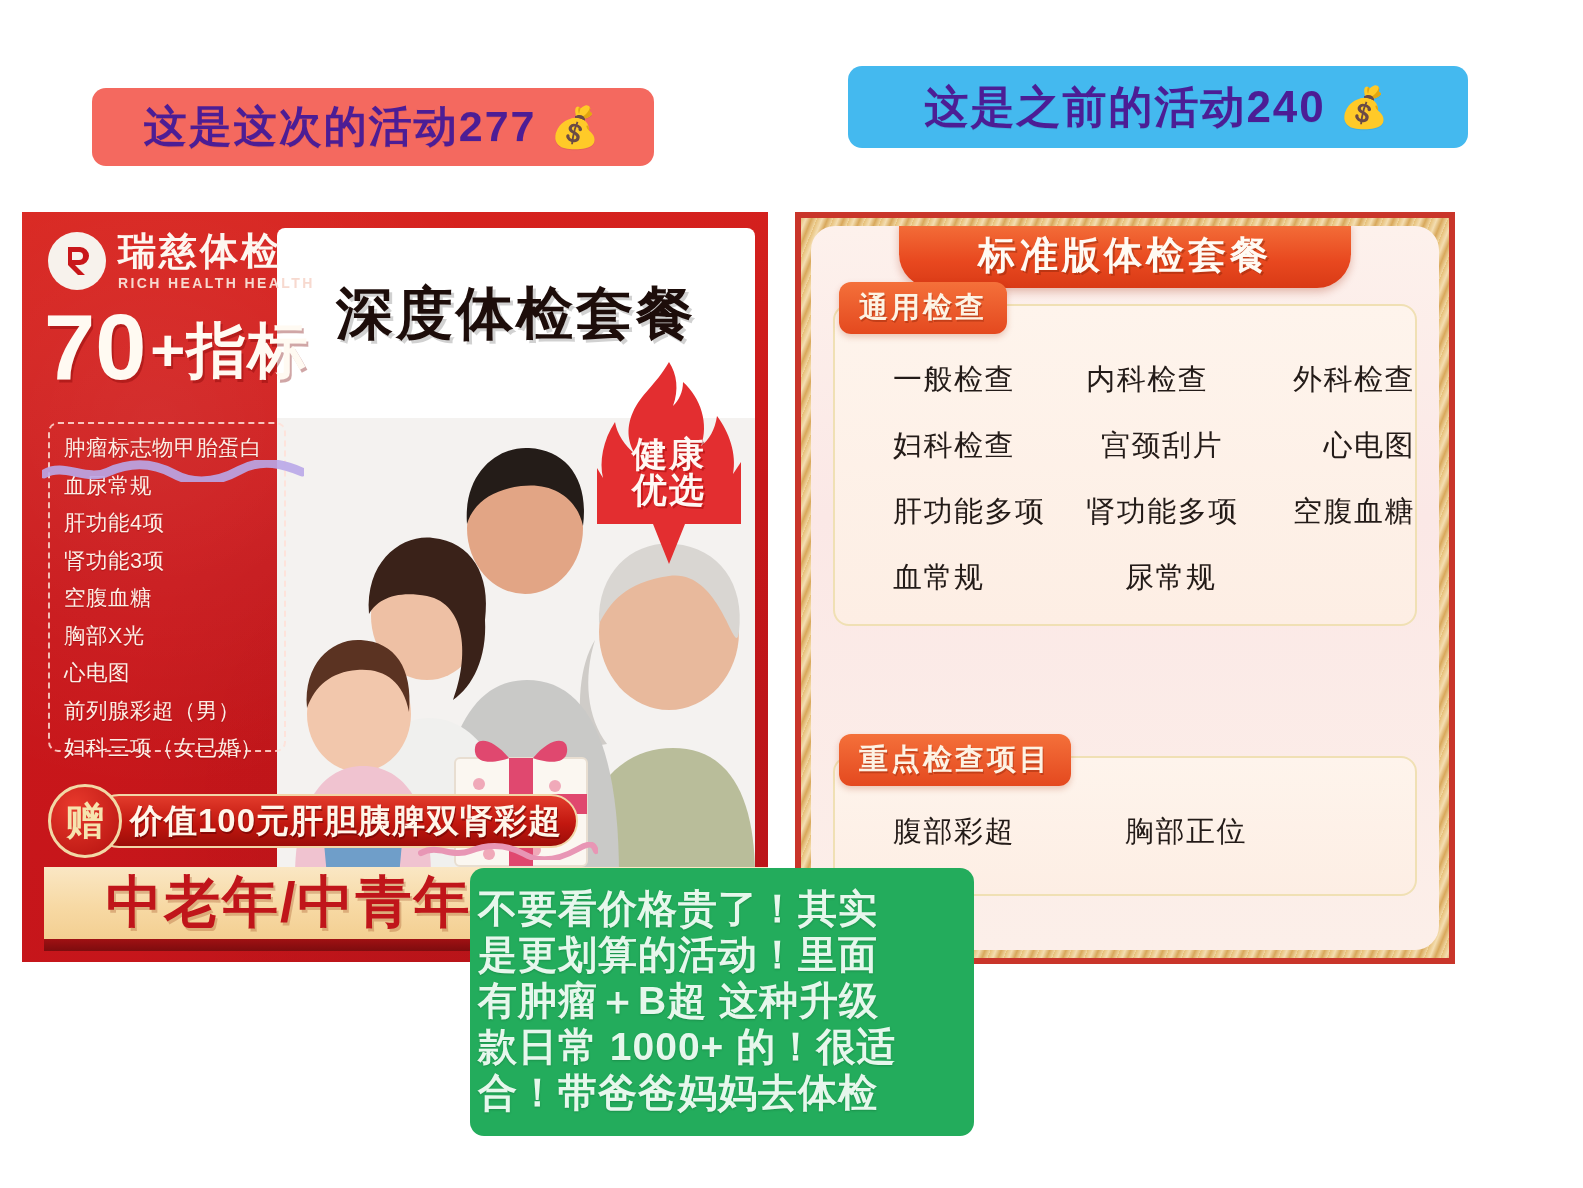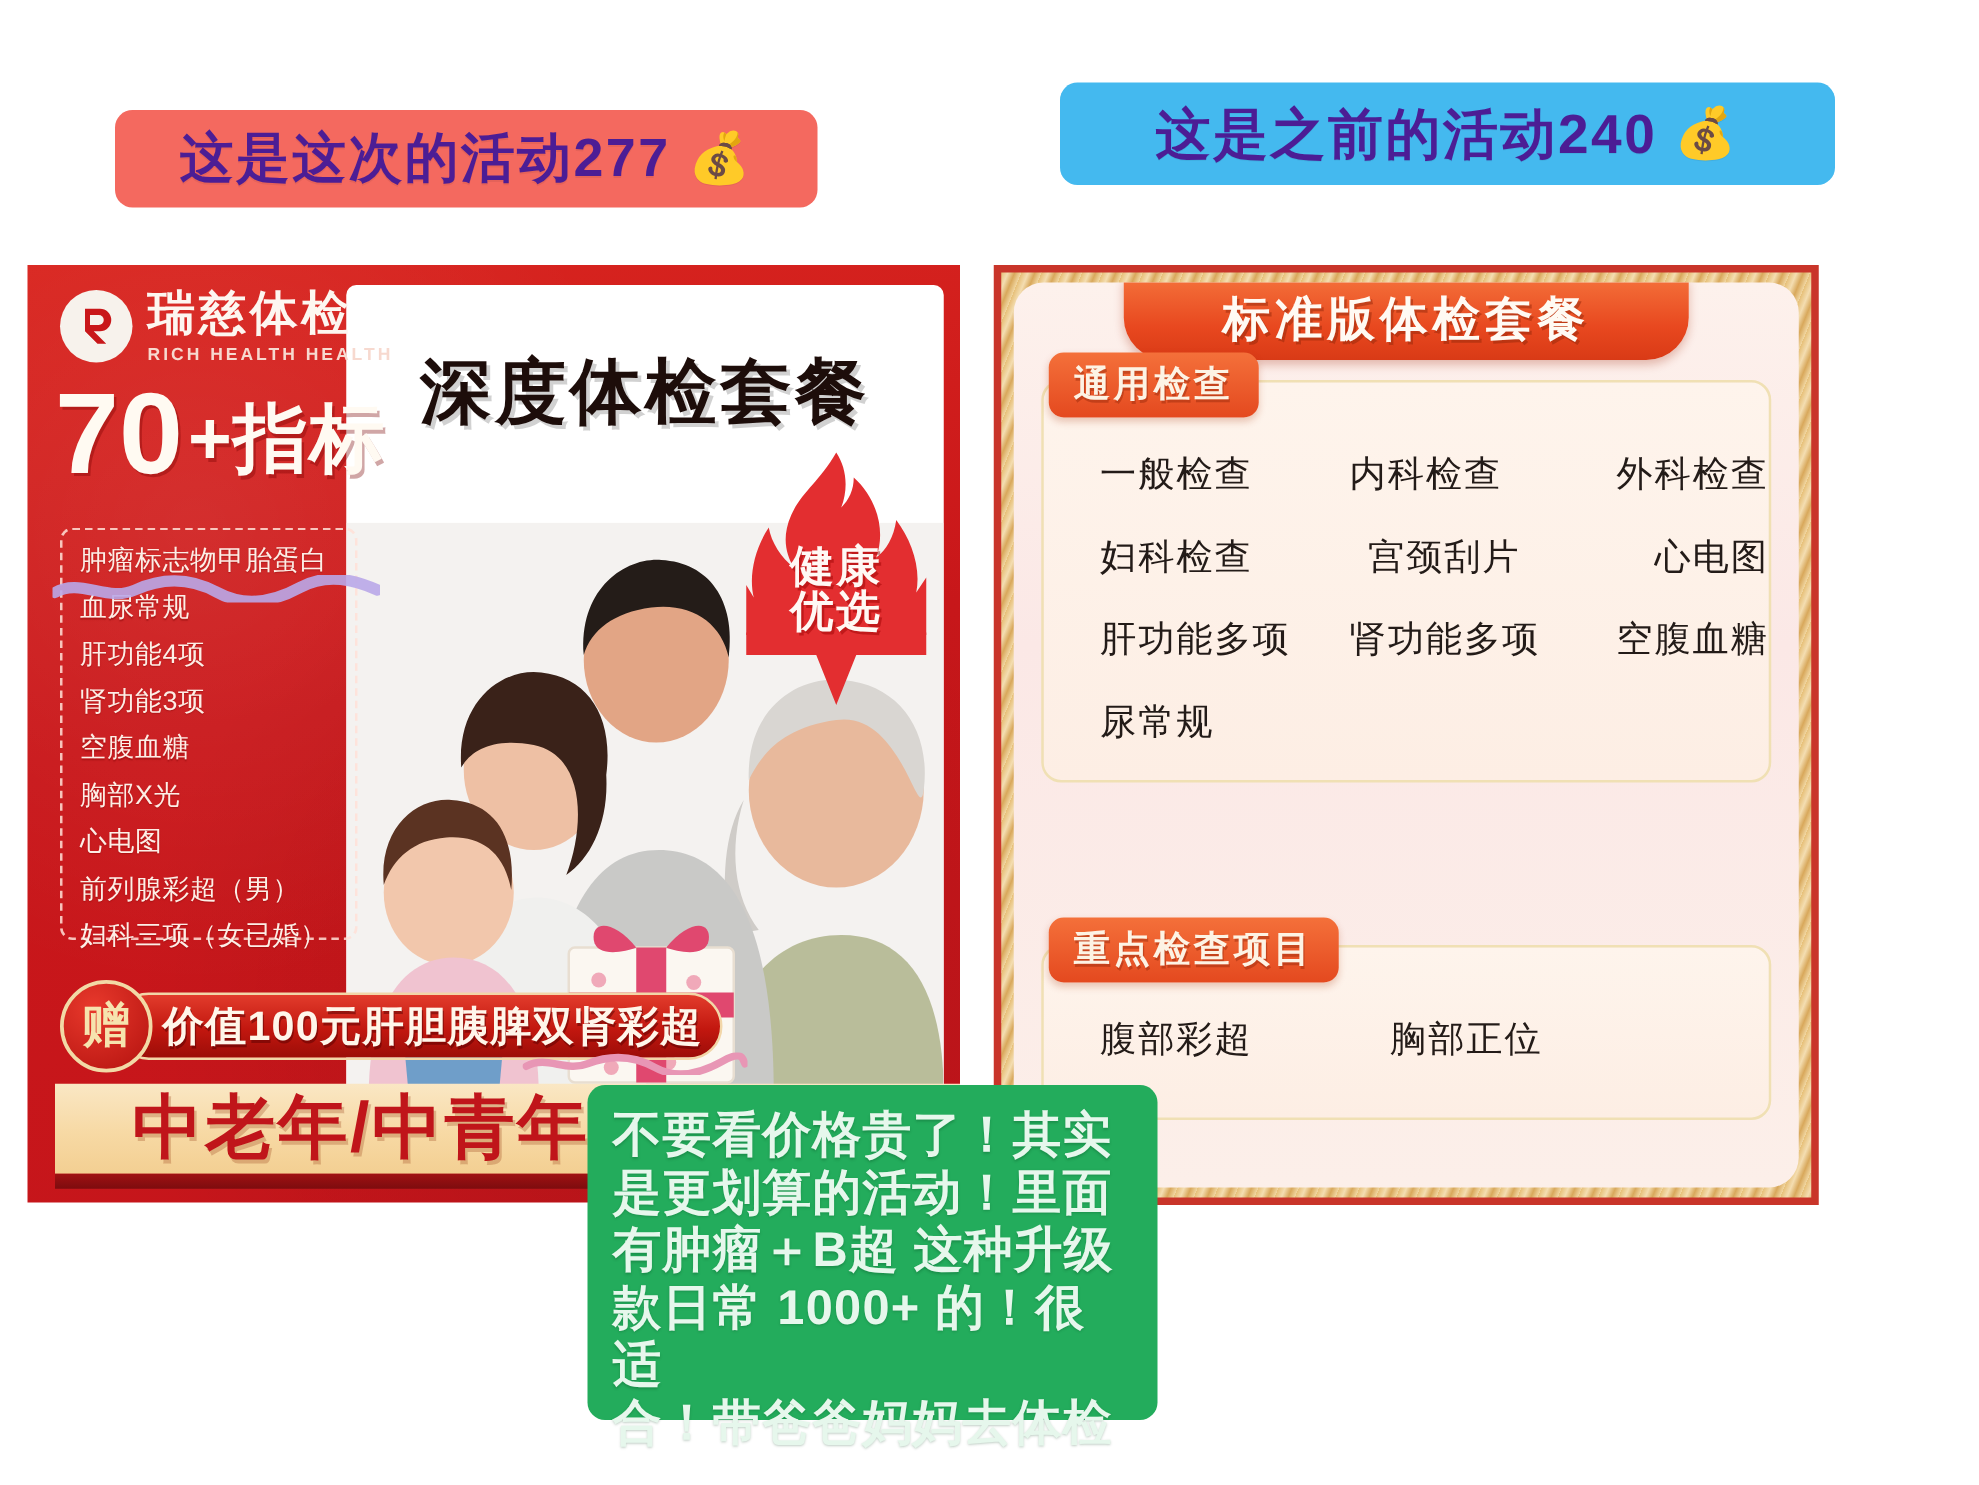--- a/index.html
+++ b/index.html
@@ -180,41 +180,41 @@
     display:flex;align-items:center;justify-content:center;padding:0 20px;
     box-shadow:0 3px 6px rgba(170,60,20,.25);z-index:5;
   }
   .section-tag span{
     font-size:29px;font-weight:800;color:#fdf3e4;letter-spacing:3px;
     text-shadow:1px 2px 0 rgba(150,40,10,.45);white-space:nowrap;
   }
   #tag-general{top:56px;}
   #tag-key{top:508px;}
 
-  .item-grid{position:absolute;left:3px;right:0;top:0;padding:54px 0 0 42px;box-sizing:border-box;}
+  .item-grid{position:absolute;left:16px;right:0;top:0;padding:54px 0 0 42px;box-sizing:border-box;}
   .grid-row{display:flex;margin-bottom:26px;}
   .grid-cell{
     font-size:29px;color:#231b18;letter-spacing:1.5px;white-space:nowrap;
   }
   .grid-cell.c1{width:232px;}
   .grid-cell.c2{width:248px;}
   .grid-cell.c3{width:auto;}
 
   #support-line{
     position:absolute;left:0;right:0;bottom:18px;text-align:center;
     font-size:40px;font-weight:700;letter-spacing:2px;white-space:nowrap;
   }
   #support-prefix{color:#18110f;}
   #support-brand{color:#e4756b;}
 
   
   #green-bubble{
-    position:absolute;left:470px;top:868px;width:456px;height:268px;
+    position:absolute;left:470px;top:868px;width:504px;height:268px;
     background:#23ac5c;border-radius:14px;z-index:20;
-    padding:18px 20px;box-sizing:border-box;
+    padding:18px 8px;box-sizing:border-box;
   }
   #green-bubble p{
     margin:0;font-size:39px;font-weight:700;color:#e6f7ec;
     line-height:1.18;letter-spacing:1px;
     text-shadow:0 1px 2px rgba(0,60,25,.25);
   }
 </style>
 </head>
 <body>
 
@@ -364,20 +364,21 @@
           <div class="grid-cell c1">妇科检查</div>
           <div class="grid-cell c2">宫颈刮片</div>
           <div class="grid-cell c3">心电图</div>
         </div>
         <div class="grid-row">
           <div class="grid-cell c1">肝功能多项</div>
           <div class="grid-cell c2">肾功能多项</div>
           <div class="grid-cell c3">空腹血糖</div>
         </div>
         <div class="grid-row">
+          <div class="grid-cell c1">血常规</div>
           <div class="grid-cell c2">尿常规</div>
           <div class="grid-cell c3"></div>
         </div>
       </div>
     </div>
     <div class="section-tag" id="tag-general">
       <span>通用检查</span>
     </div>
 
     <div class="section-card" id="section-key">

